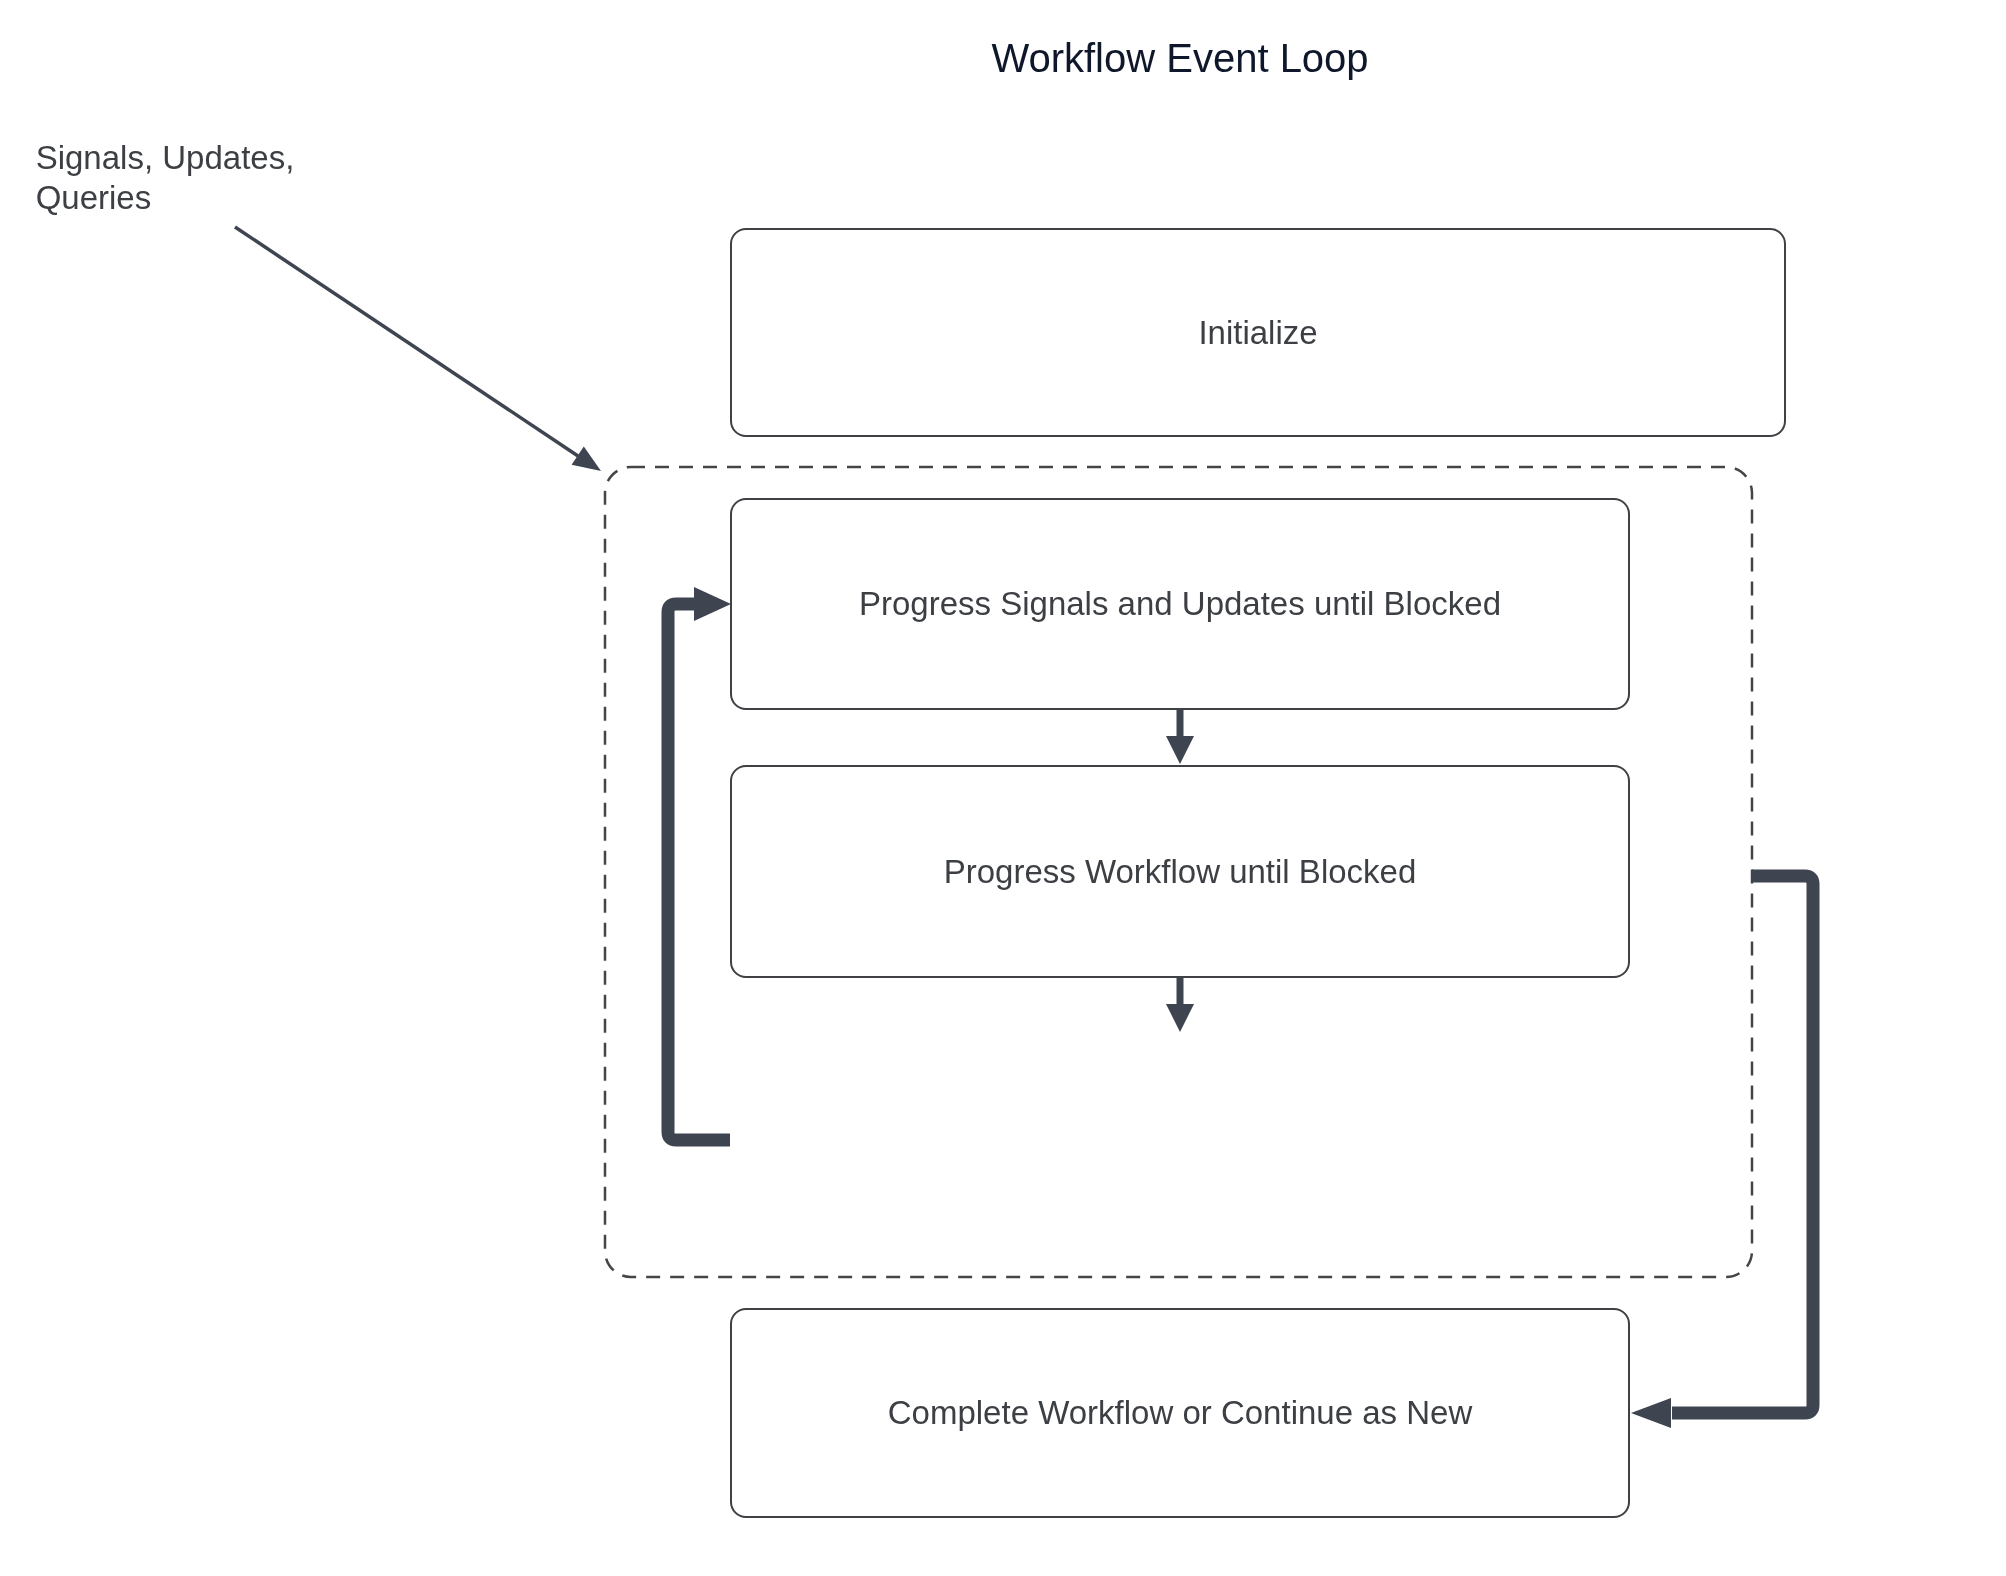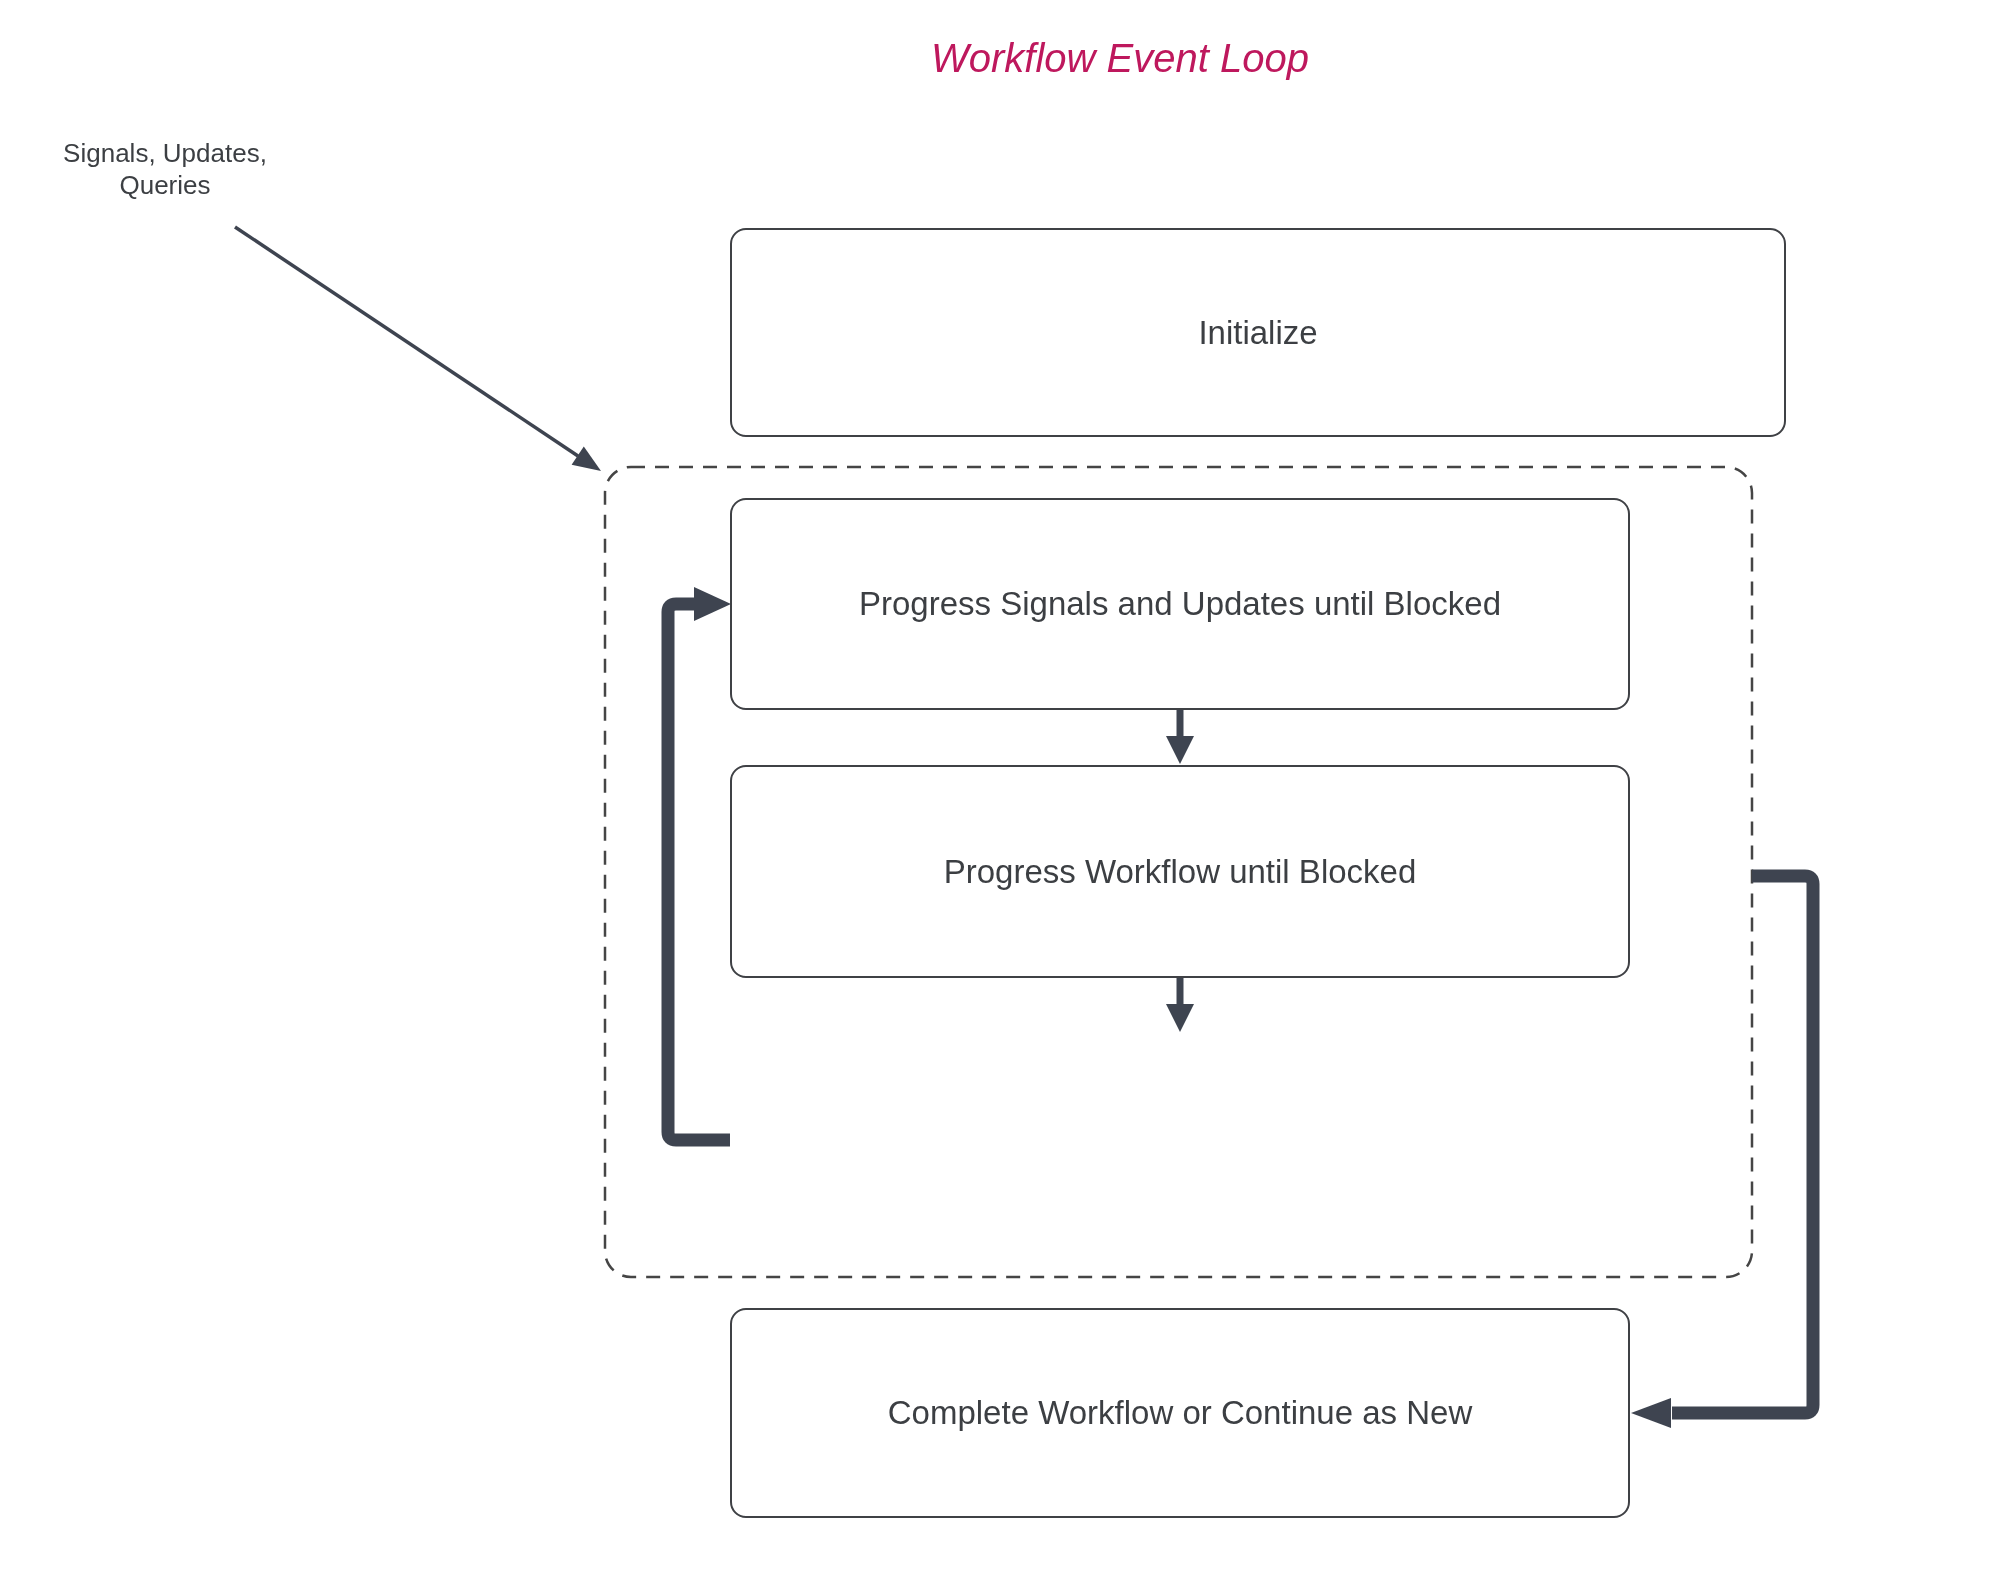--- a/index.html
+++ b/index.html
@@ -11,30 +11,30 @@
   html,body{margin:0;padding:0;background:var(--background);}
   .canvas{
     position:relative;
     width:2006px;height:1576px;
     background:var(--background);
     font-family:"Liberation Sans", sans-serif;
     overflow:hidden;
   }
   .svg-layer{position:absolute;left:0;top:0;width:2006px;height:1576px;}
   .diagram-title{
-    position:absolute;left:1120px;top:36px;
+    position:absolute;left:1180px;top:36px;
     transform:translateX(-50%);
-    font-size:40px;font-style:italic;color:#be185d;
+    font-size:40px;color:#0f172a;
     white-space:nowrap;
   }
   .corner-label{
     position:absolute;left:165px;top:138px;
     transform:translateX(-50%);
-    font-size:26px;line-height:1.22;color:var(--text);
-    text-align:center;white-space:pre-line;
+    font-size:33px;line-height:1.22;color:var(--text);
+    white-space:pre-line;
   }
   .node{
     position:absolute;
     box-sizing:border-box;
     background:#ffffff;
     border:2.5px solid var(--border);
     border-radius:16px;
     display:flex;align-items:center;justify-content:center;
     font-size:33px;color:var(--text);
     text-align:center;

